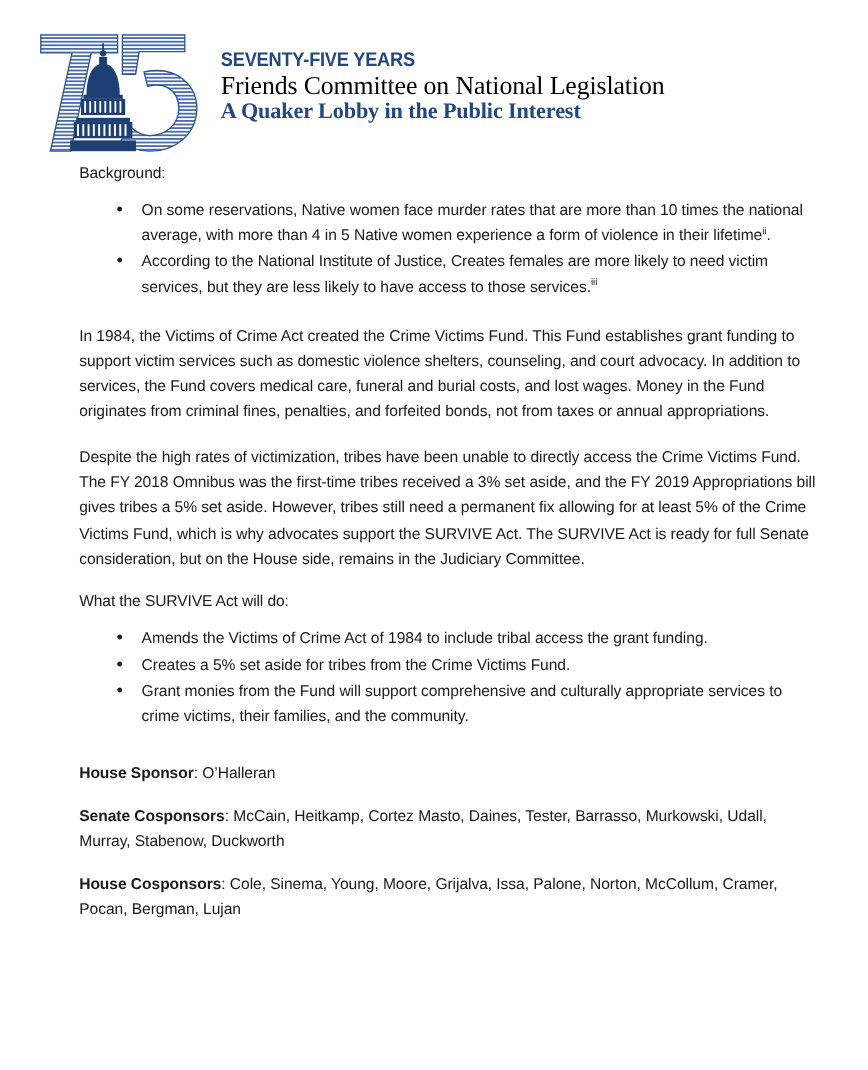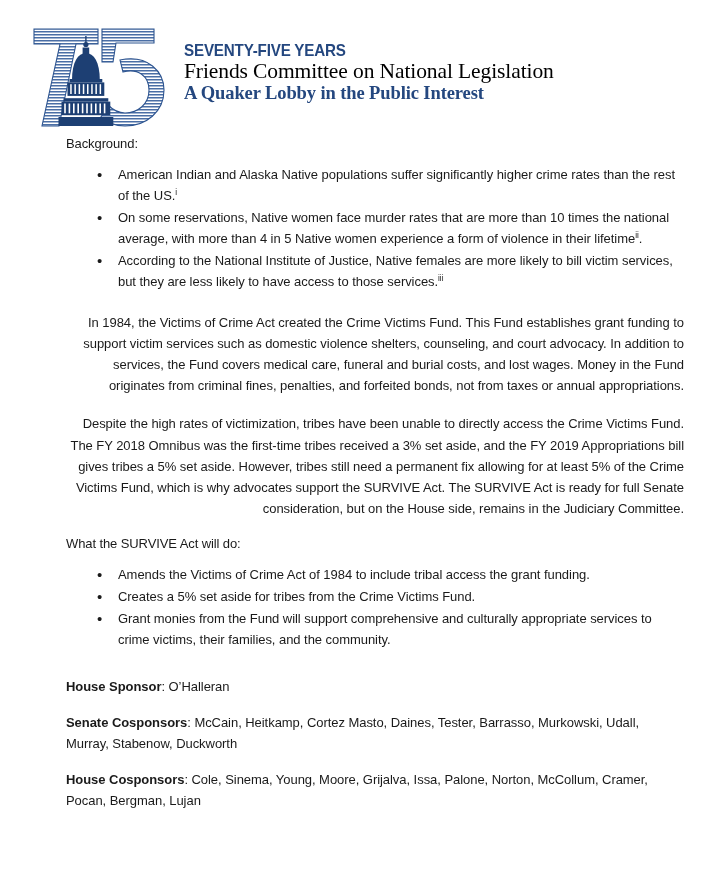--- a/index.html
+++ b/index.html
@@ -131,21 +131,21 @@
     font-size: 15px;
     line-height: 1.62;
     color: #1a1a1a;
   }
 
   p.para {
     font-size: 13px;
     line-height: 1.62;
     margin: 0 0 17px 0;
     letter-spacing: -0.05px;
-    text-align: right;
+    text-align: left;
   }
 
   p.sponsor {
     font-size: 13px;
     line-height: 1.62;
     margin: 0 0 15px 0;
     letter-spacing: -0.05px;
   }
 
   p.sponsor .lbl {
@@ -246,23 +246,22 @@
       <div class="org-line-3">A Quaker Lobby in the Public Interest</div>
     </div>
   </div>
 
   <div class="content">
 
 
     <div class="section-head">Background:</div>
 
     <ul class="bullets">
-      <li><span>American Indian and Alaska Native populations suffer significantly higher crime rates than the rest of the US.</span><sup class="cite">i</sup><span></span></li>
       <li><span>On some reservations, Native women face murder rates that are more than 10 times the national average, with more than 4 in 5 Native women experience a form of violence in their lifetime</span><sup class="cite">ii</sup><span>.</span></li>
-      <li><span>According to the National Institute of Justice, Native females are more likely to bill victim services, but they are less likely to have access to those services.</span><sup class="cite">iii</sup><span></span></li>
+      <li><span>According to the National Institute of Justice, Creates females are more likely to need victim services, but they are less likely to have access to those services.</span><sup class="cite">iii</sup><span></span></li>
     </ul>
 
     <div class="spacer-sm"></div>
 
     <p class="para">In 1984, the Victims of Crime Act created the Crime Victims Fund. This Fund establishes grant funding to support victim services such as domestic violence shelters, counseling, and court advocacy. In addition to services, the Fund covers medical care, funeral and burial costs, and lost wages. Money in the Fund originates from criminal fines, penalties, and forfeited bonds, not from taxes or annual appropriations.</p>
 
     <p class="para">Despite the high rates of victimization, tribes have been unable to directly access the Crime Victims Fund. The FY 2018 Omnibus was the first-time tribes received a 3% set aside, and the FY 2019 Appropriations bill gives tribes a 5% set aside. However, tribes still need a permanent fix allowing for at least 5% of the Crime Victims Fund, which is why advocates support the SURVIVE Act. The SURVIVE Act is ready for full Senate consideration, but on the House side, remains in the Judiciary Committee.</p>
 
     <div class="section-head">What the SURVIVE Act will do:</div>
 

